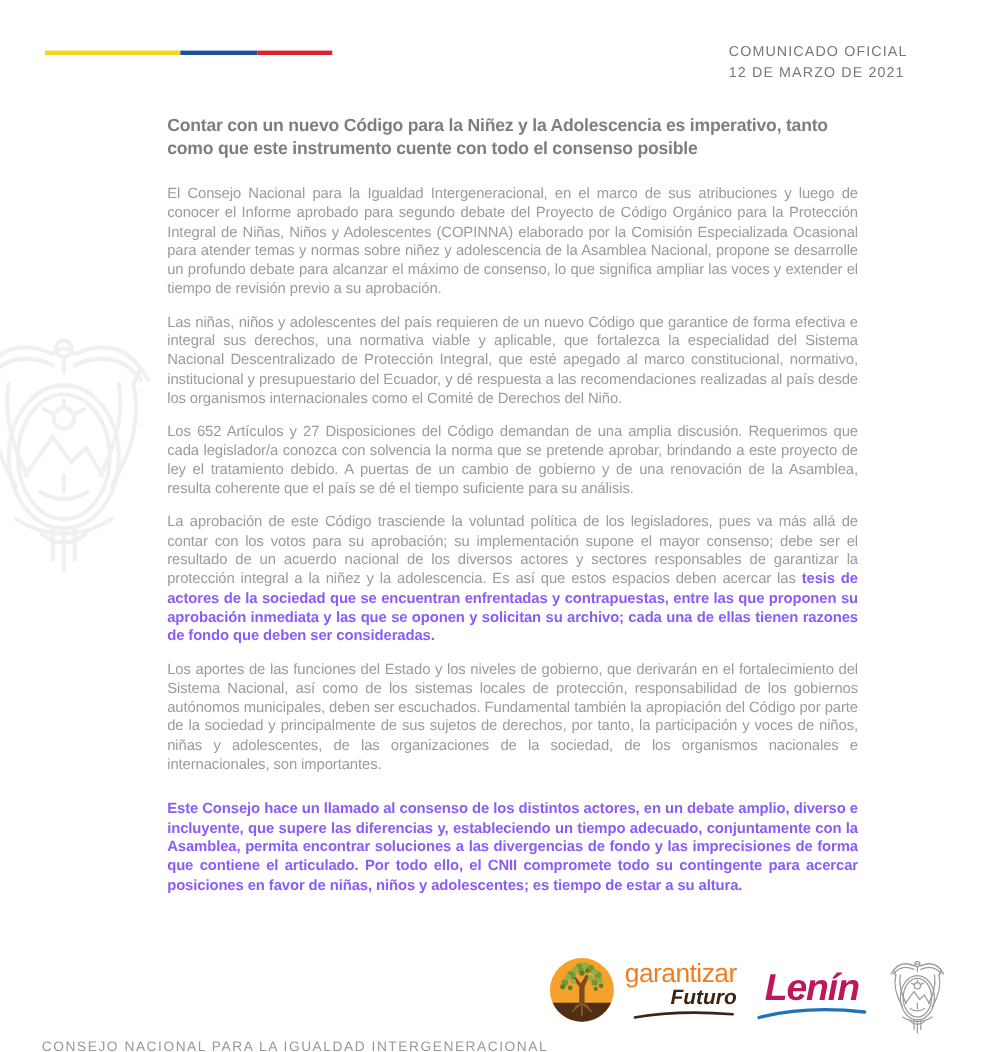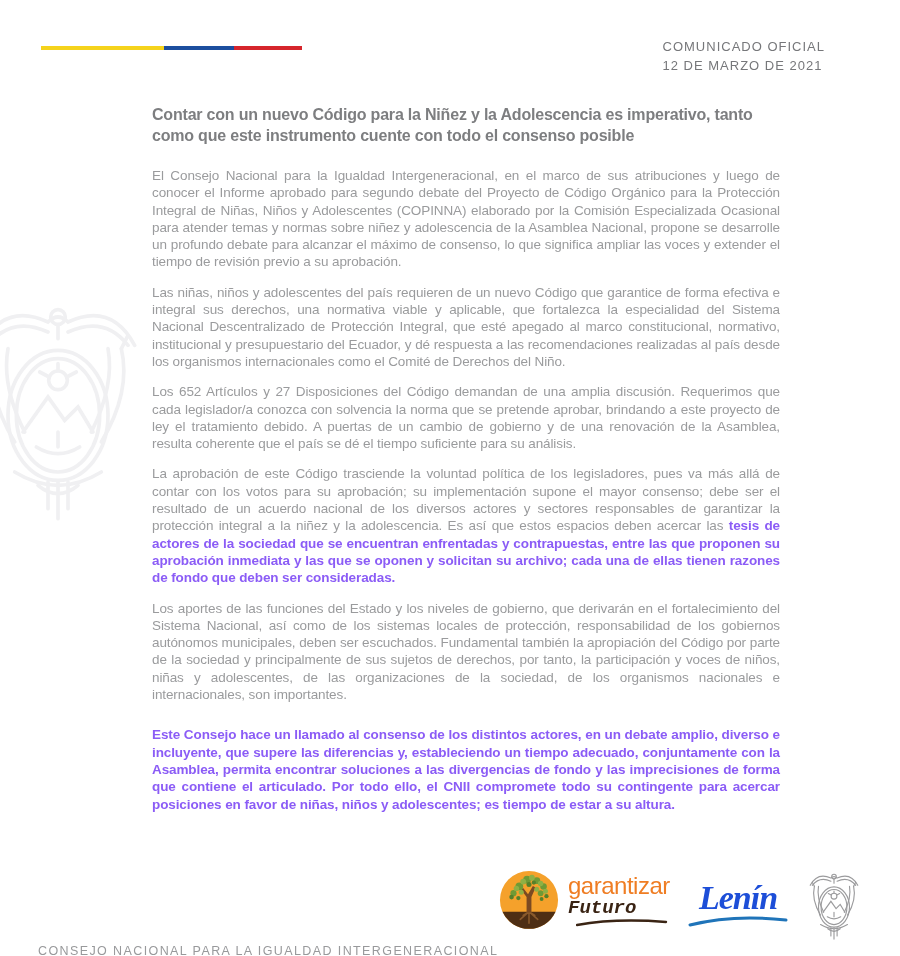--- a/index.html
+++ b/index.html
@@ -87,42 +87,44 @@
   }
   .tree-badge { width: 62px; height: 62px; }
   .sembramos-text { margin-left: 8px; }
   .sembramos-line1 {
     font-size: 24px;
     color: #ef7d23;
     letter-spacing: -0.5px;
     line-height: 24px;
   }
   .sembramos-line2 {
-    font-family: Liberation Mono, monospace;
+    font-family: Liberation Sans, sans-serif;
     font-style: italic;
     font-weight: bold;
     font-size: 19px;
     color: #3a2414;
     line-height: 20px;
+    margin-left: 10px;
+    text-align: right;
   }
   .sembramos-swoosh { display: block; margin-left: 8px; margin-top: 1px; }
 
   .logo-lenin {
     position: absolute;
     left: 688px; top: 880px;
     width: 100px;
     text-align: center;
   }
   .lenin-text {
-    font-family: Liberation Serif, serif;
+    font-family: Liberation Sans, sans-serif;
     font-style: italic;
     font-weight: bold;
     font-size: 34px;
     line-height: 36px;
-    color: #1d4ed8;
+    color: #be185d;
     letter-spacing: -1px;
   }
   .lenin-swoosh { display: block; margin-top: 0; }
 
   .coat-footer {
     position: absolute;
     left: 803px; top: 868px;
     width: 62px; height: 76px;
     color: #9b9b9d;
   }

